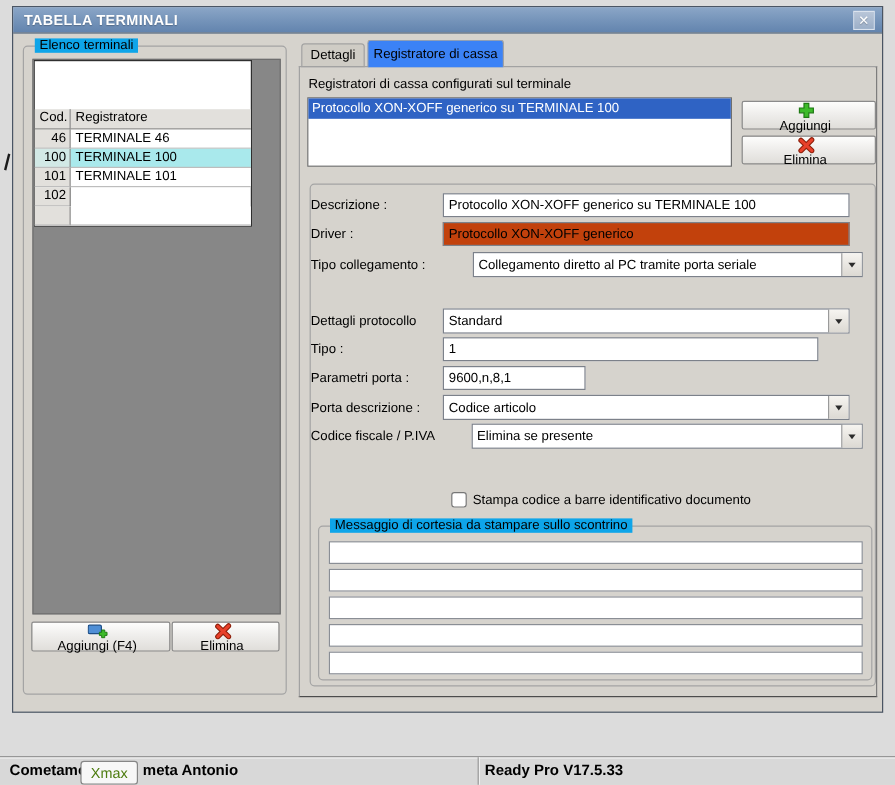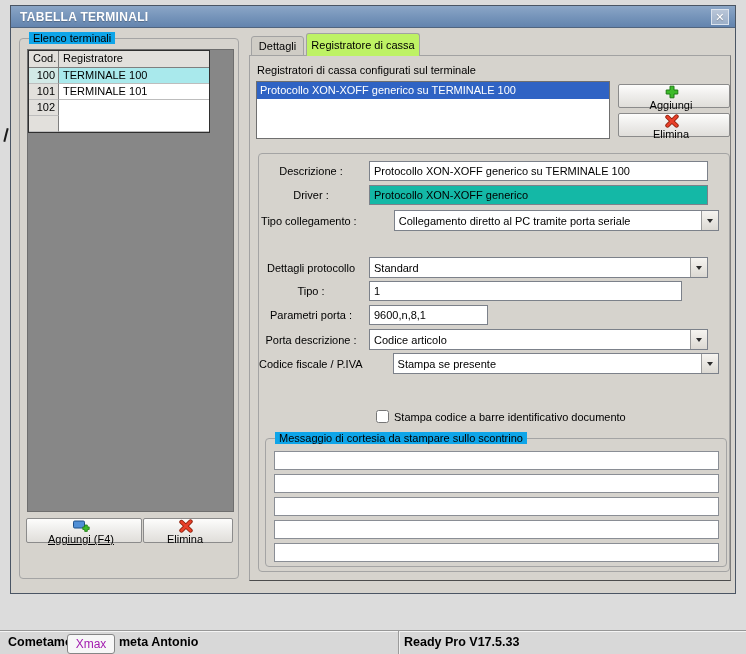--- a/index.html
+++ b/index.html
@@ -49,21 +49,21 @@
   
   .gridarea {
     position:absolute; left:16px; top:43px; width:207px; height:463px;
     background:#878787; border:1px solid #6e6e6e;
   }
   .ttable {
     position:absolute; left:0px; top:0px; width:182px;
     border:1px solid #2f2f2f; background:#fff;
   }
   .trow { display:flex; height:16px; }
-  .trow.head { height:17px; }
+  .trow.head { height:17px;margin-top:40px; }
   .trow .td {
     overflow:hidden; white-space:nowrap;
     border-bottom:1px solid #bdbdbd;
     padding:1px 3px 0 4px;
   }
   .td.cod { width:30px; background:#e2e0dc; border-right:1px solid #7f7f7f; text-align:right; }
   .td.desc { width:150px; background:#fff; }
   .trow.head .td { background:#e2e0dc; text-align:left; border-bottom:1px solid #7f7f7f; }
   .trow.head .cod { text-align:left; }
   .trow.sel .cod { background:#d2e9e6; }
@@ -81,47 +81,47 @@
   .btn .icon { flex:0 0 auto; display:flex; margin-right:4px; }
   .btn .blabel { flex:1; text-align:center; padding-right:6px; }
 
   
   .tab {
     position:absolute; display:flex; align-items:center; justify-content:center;
     border:1px solid #a2a2a2; border-bottom:none;
     border-radius:3px 3px 0 0; background:#cfccc5;
   }
   .tab.inactive { border-bottom:1px solid #a2a2a2; }
-  .tab.active { background:#bef264; z-index:3; }
+  .tab.active { background:#3b82f6; z-index:3; }
   .tabpanel {
     position:absolute; left:238px; top:49px; width:482px; height:526px;
     background:#d6d3cd;
     border:1px solid #a2a2a2;
     border-right-color:#7d7d7d; border-bottom-color:#4c4c4c;
     z-index:1;
   }
 
   .listlabel { position:absolute; left:7px; top:8px; }
   .listbox {
     position:absolute; left:6px; top:25px; width:354px; height:58px;
     background:#fff; border:1px solid #6f6f6f;
   }
   .listitem {
     height:17px; background:#2f63c4; color:#fff;
     padding:2px 3px 0 3px; white-space:nowrap; overflow:hidden;
   }
 
   
   .frow { position:absolute; left:0; display:flex; align-items:center; }
-  .flabel { width:110px; text-align:center; padding-right:6px; white-space:nowrap; }
+  .flabel { width:110px; text-align:left; padding-right:6px; white-space:nowrap; }
   .tinput {
     height:20px; border:1px solid #7c818a; background:#fff;
     font-family:inherit; font-size:11px; padding:0 4px; color:#000;
   }
-  .tinput.ro { background:#14b8a6; }
+  .tinput.ro { background:#c2410c; }
   .combo {
     height:21px; border:1px solid #7c818a; background:#fff;
     display:flex; align-items:center; position:relative;
   }
   .combo .ctext { flex:1; padding:0 4px; white-space:nowrap; overflow:hidden; }
   .combo .cbtn {
     width:17px; align-self:stretch;
     background:linear-gradient(180deg,#f6f4f0,#dcd9d3);
     border-left:1px solid #9a9a9a;
     display:flex; align-items:center; justify-content:center;
@@ -142,21 +142,21 @@
     position:absolute; left:0; top:630px; width:746px; height:24px;
     background:#d8d8d8; border-top:1px solid #979797;
     box-shadow:inset 0 1px 0 #f4f4f4;
     font-size:12.5px; font-weight:bold;
   }
   .sb-seg { position:absolute; top:4px; white-space:nowrap; }
   .sb-div { position:absolute; left:398px; top:0; width:1px; height:24px; background:#9b9b9b; box-shadow:1px 0 0 #f0f0f0; }
   .popup {
     position:absolute; left:67px; top:634px; width:48px; height:20px;
     background:#f7f7f7; border:1px solid #868686; border-radius:3px;
-    color:#a21caf; font-size:12px; text-align:center; padding-top:2px;
+    color:#4d7c0f; font-size:12px; text-align:center; padding-top:2px;
     z-index:5; font-weight:normal;
   }
   .cursor-artifact {
     position:absolute; left:5px; top:128px; width:2px; height:14px;
     background:#1b1b1b; transform:rotate(14deg);
   }
 </style>
 </head>
 <body>
 
@@ -174,39 +174,43 @@
     <div class="group" style="left:8px; top:32px; width:220px; height:541px;">
       <span class="glabel">Elenco terminali</span>
     </div>
 
     <div class="gridarea">
       <div class="ttable">
         <div class="trow head">
           <div class="td cod">Cod.</div>
           <div class="td desc">Registratore</div>
         </div>
+        <div class="trow">
+          <div class="td cod">46</div>
+          <div class="td desc">TERMINALE 46</div>
+        </div>
         <div class="trow sel">
           <div class="td cod">100</div>
           <div class="td desc">TERMINALE 100</div>
         </div>
         <div class="trow">
           <div class="td cod">101</div>
           <div class="td desc">TERMINALE 101</div>
         </div>
         <div class="trow">
           <div class="td cod">102</div>
         </div>
         <div class="trow">
           <div class="td cod"></div>
           <div class="td desc"></div>
         </div>
       </div>
     </div>
 
-    <button class="btn" style="left:15px; top:512px; width:116px; height:25px;text-decoration:underline;">
+    <button class="btn" style="left:15px; top:512px; width:116px; height:25px;">
       <span class="icon">
         <svg width="18" height="14" viewBox="0 0 18 14">
           <rect x="0.5" y="2" width="11" height="7" rx="1.2" fill="#4f8fd6" stroke="#1d4e86"></rect>
           <path d="M11.7 6 h2.6 v1.9 h1.9 v2.6 h-1.9 v1.9 h-2.6 v-1.9 h-1.9 v-2.6 h1.9 z" fill="#3dbb2a" stroke="#1f7a14" stroke-width="0.8"></path>
         </svg>
       </span>
       <span class="blabel">Aggiungi (F4)</span>
     </button>
 
     <button class="btn" style="left:132px; top:512px; width:90px; height:25px;">
@@ -301,21 +305,21 @@
             <span class="ctext">Codice articolo</span>
             <span class="cbtn">
                 <span class="arrow"></span>
               </span>
           </div>
         </div>
 
         <div class="frow" style="top:199px; width:460px;gap:24px;">
           <span class="flabel">Codice fiscale / P.IVA</span>
           <div class="combo" style="width:339px;">
-            <span class="ctext">Stampa se presente</span>
+            <span class="ctext">Elimina se presente</span>
             <span class="cbtn">
                 <span class="arrow"></span>
               </span>
           </div>
         </div>
 
         <div class="cbrow" style="left:117px; top:256px;">
           <input type="checkbox" style="">
           <span>Stampa codice a barre identificativo documento</span>
         </div>

